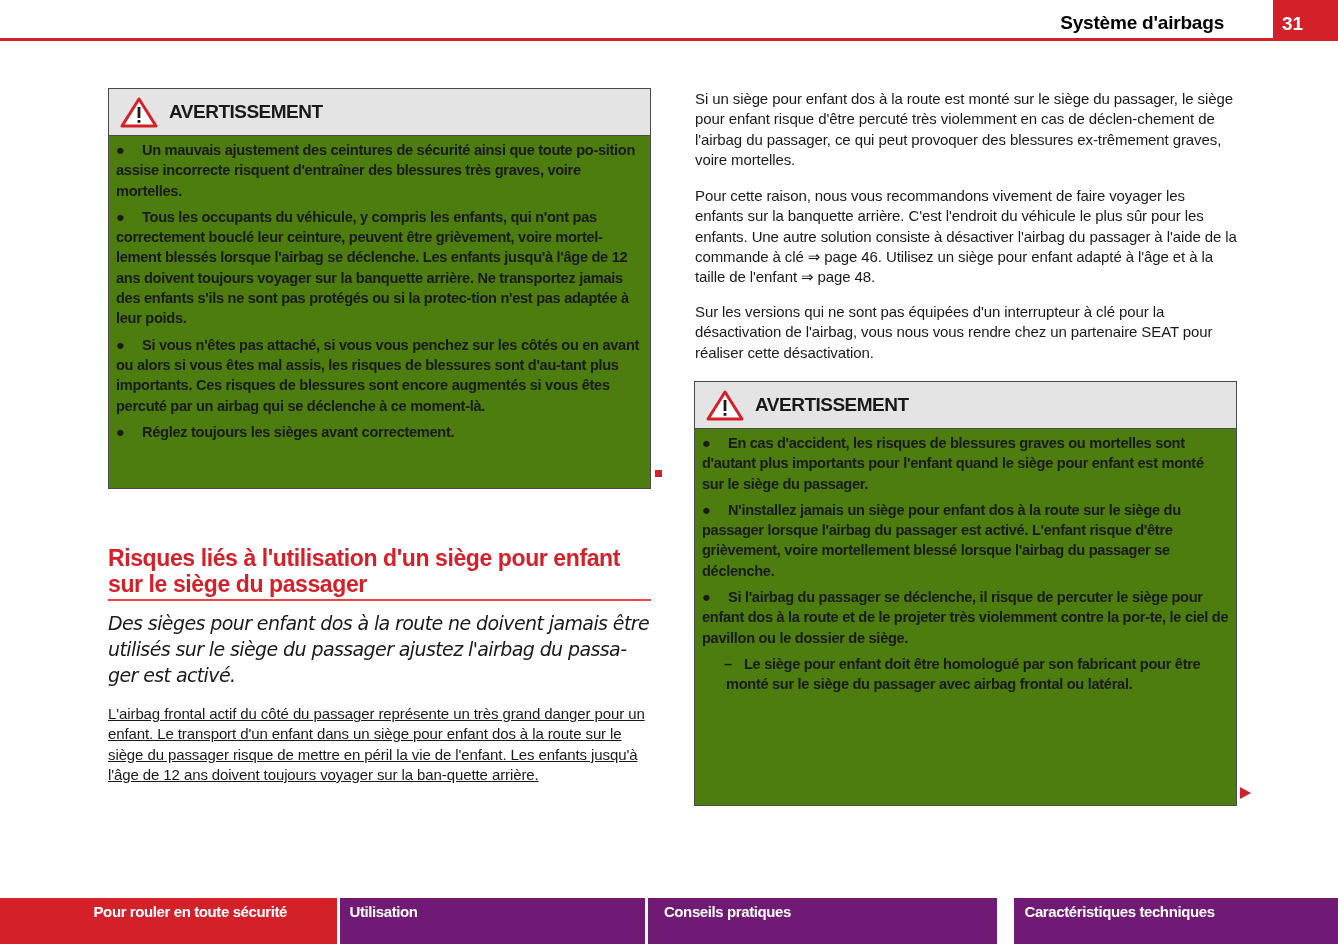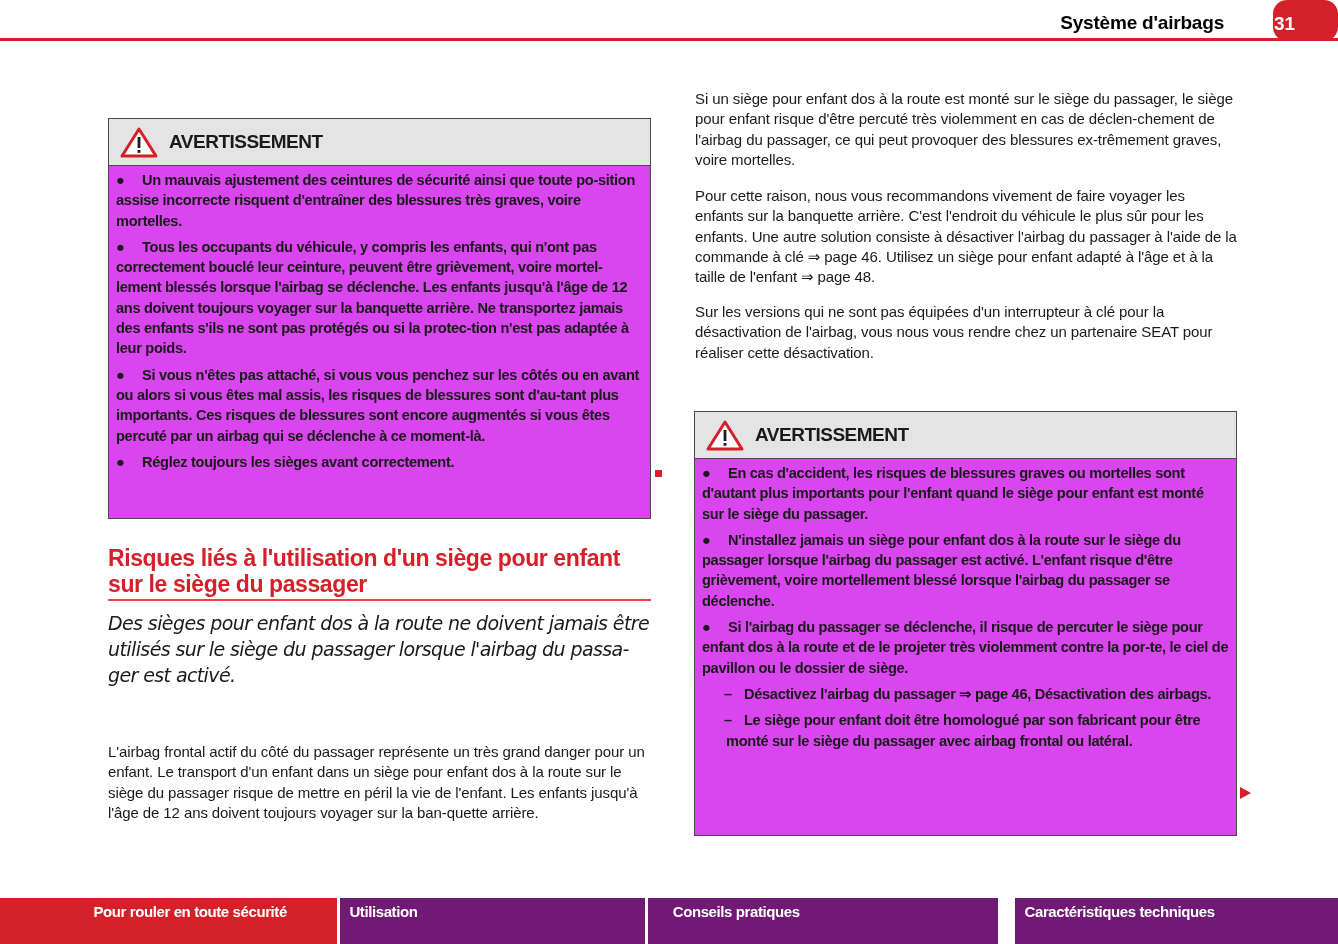--- a/index.html
+++ b/index.html
@@ -1,23 +1,23 @@
 <!DOCTYPE html>
 <html><head>
 <meta charset="utf-8">
 <style>
   * { box-sizing: border-box; margin: 0; padding: 0; }
   html, body { width: 1338px; height: 944px; background: #ffffff; overflow: hidden; }
   body { position: relative; font-family: "DejaVu Sans Condensed", "Liberation Sans", sans-serif; color: #1a1a1a; }
 
   .header-rule { position: absolute; left: 0; top: 38px; width: 1338px; height: 3px; background: #d42029; }
   .header-title { position: absolute; right: 114px; top: 12px; font-family: "Liberation Sans", sans-serif; font-weight: bold; font-size: 19px; color: #000000; letter-spacing: -0.2px; }
-  .page-num { position: absolute; left: 1273px; top: 0; width: 65px; height: 41px; background: #d42029; color: #fff; font-family: "Liberation Sans", sans-serif; font-weight: bold; font-size: 19px; padding: 13px 0 0 1px; border-radius: 14px; }
+  .page-num { position: absolute; left: 1273px; top: 0; width: 65px; height: 41px; background: #d42029; color: #fff; font-family: "Liberation Sans", sans-serif; font-weight: bold; font-size: 19px; padding: 13px 0 0 9px; }
 
-  .warn-box { position: absolute; border: 1px solid #4a4a4a; background: #d946ef; margin-top: 30px; }
+  .warn-box { position: absolute; border: 1px solid #4a4a4a; background: #4d7c0f; }
   .warn-head { background: #e4e4e4; height: 47px; border-bottom: 1px solid #4a4a4a; display: flex; align-items: center; padding-left: 10px; }
   .warn-head svg { width: 40px; height: 32px; margin-right: 10px; }
   .warn-title { font-family: "Liberation Sans", sans-serif; font-weight: bold; font-size: 19px; letter-spacing: -0.5px; color: #1a1a1a; }
   .warn-body { padding: 4px 7px 6px 7px; }
   .warn-item { font-family: "Liberation Sans", sans-serif; font-weight: bold; font-size: 14.6px; line-height: 20.3px; letter-spacing: -0.3px; margin-bottom: 6px; }
   .warn-item .bullet { display: inline-block; width: 26px; }
   .warn-item.sub { padding-left: 24px; text-indent: -1px; }
   .warn-item.sub .dash { display: inline-block; width: 19px; }
 
   .end-square { position: absolute; width: 7px; height: 7px; background: #d42029; }
@@ -52,44 +52,43 @@
   <div class="warn-body">
     <div class="warn-item"><span class="bullet">●</span><span>Un mauvais ajustement des ceintures de sécurité ainsi que toute po-sition assise incorrecte risquent d'entraîner des blessures très graves, voire mortelles.</span></div>
     <div class="warn-item"><span class="bullet">●</span><span>Tous les occupants du véhicule, y compris les enfants, qui n'ont pas correctement bouclé leur ceinture, peuvent être grièvement, voire mortel-lement blessés lorsque l'airbag se déclenche. Les enfants jusqu'à l'âge de 12 ans doivent toujours voyager sur la banquette arrière. Ne transportez jamais des enfants s'ils ne sont pas protégés ou si la protec-tion n'est pas adaptée à leur poids.</span></div>
     <div class="warn-item"><span class="bullet">●</span><span>Si vous n'êtes pas attaché, si vous vous penchez sur les côtés ou en avant ou alors si vous êtes mal assis, les risques de blessures sont d'au-tant plus importants. Ces risques de blessures sont encore augmentés si vous êtes percuté par un airbag qui se déclenche à ce moment-là.</span></div>
     <div class="warn-item"><span class="bullet">●</span><span>Réglez toujours les sièges avant correctement.</span></div>
   </div>
 </div>
 <div class="end-square" style="left:655px; top:470px;"></div>
 
 <div class="section-heading">Risques liés à l'utilisation d'un siège pour enfant sur le siège du passager</div>
-<div class="intro-italic">Des sièges pour enfant dos à la route ne doivent jamais être utilisés sur le siège du passager lorsque l'airbag du passa-ger est activé.</div>
-<div class="para" style="left:108px; top:742px; width:543px;">L'airbag frontal actif du côté du passager représente un très grand danger pour un enfant. Le transport d'un enfant dans un siège pour enfant dos à la route sur le siège du passager risque de mettre en péril la vie de l'enfant. Les enfants jusqu'à l'âge de 12 ans doivent toujours voyager sur la ban-quette arrière.</div>
+<div class="intro-italic">Des sièges pour enfant dos à la route ne doivent jamais être utilisés sur le siège du passager ajustez l'airbag du passa-ger est activé.</div>
+<div class="para" style="left:108px; top:704px; width:543px;text-decoration:underline;">L'airbag frontal actif du côté du passager représente un très grand danger pour un enfant. Le transport d'un enfant dans un siège pour enfant dos à la route sur le siège du passager risque de mettre en péril la vie de l'enfant. Les enfants jusqu'à l'âge de 12 ans doivent toujours voyager sur la ban-quette arrière.</div>
 
 <div class="para" style="left:695px; top:89px; width:542px;">Si un siège pour enfant dos à la route est monté sur le siège du passager, le siège pour enfant risque d'être percuté très violemment en cas de déclen-chement de l'airbag du passager, ce qui peut provoquer des blessures ex-trêmement graves, voire mortelles.</div>
 <div class="para" style="left:695px; top:186px; width:542px;">Pour cette raison, nous vous recommandons vivement de faire voyager les enfants sur la banquette arrière. C'est l'endroit du véhicule le plus sûr pour les enfants. Une autre solution consiste à désactiver l'airbag du passager à l'aide de la commande à clé ⇒ page 46. Utilisez un siège pour enfant adapté à l'âge et à la taille de l'enfant ⇒ page 48.</div>
 <div class="para" style="left:695px; top:302px; width:542px;">Sur les versions qui ne sont pas équipées d'un interrupteur à clé pour la désactivation de l'airbag, vous nous vous rendre chez un partenaire SEAT pour réaliser cette désactivation.</div>
 
 <div class="warn-box" style="left:694px; top:381px; width:543px; height:425px;">
   <div class="warn-head">
     <svg viewBox="0 0 40 32">
       <path d="M20 3 L37 30 L3 30 Z" fill="#fff" stroke="#d42029" stroke-width="3" stroke-linejoin="round"></path>
       <rect x="18.6" y="11" width="2.8" height="11" fill="#1a1a1a"></rect>
       <rect x="18.6" y="24" width="2.8" height="2.8" fill="#1a1a1a"></rect>
     </svg>
     <span class="warn-title">AVERTISSEMENT</span>
   </div>
   <div class="warn-body">
     <div class="warn-item"><span class="bullet">●</span><span>En cas d'accident, les risques de blessures graves ou mortelles sont d'autant plus importants pour l'enfant quand le siège pour enfant est monté sur le siège du passager.</span></div>
     <div class="warn-item"><span class="bullet">●</span><span>N'installez jamais un siège pour enfant dos à la route sur le siège du passager lorsque l'airbag du passager est activé. L'enfant risque d'être grièvement, voire mortellement blessé lorsque l'airbag du passager se déclenche.</span></div>
     <div class="warn-item"><span class="bullet">●</span><span>Si l'airbag du passager se déclenche, il risque de percuter le siège pour enfant dos à la route et de le projeter très violemment contre la por-te, le ciel de pavillon ou le dossier de siège.</span></div>
-    <div class="warn-item sub"><span class="dash">–</span><span>Désactivez l'airbag du passager ⇒ page 46, Désactivation des airbags.</span></div>
     <div class="warn-item sub"><span class="dash">–</span><span>Le siège pour enfant doit être homologué par son fabricant pour être monté sur le siège du passager avec airbag frontal ou latéral.</span></div>
   </div>
 </div>
 <div class="cont-arrow" style="left:1240px; top:787px;"></div>
 
 <div class="footer">
   <div class="footer-tab active" style="width:352px; padding-left:43px; margin-right:3px;"><span>Pour rouler en toute sécurité</span></div>
   <div class="footer-tab inactive" style="width:319px; padding-left:9px; margin-right:3px;"><span>Utilisation</span></div>
-  <div class="footer-tab inactive" style="width:366px; padding-left:25px; margin-right:17px;"><span>Conseils pratiques</span></div>
+  <div class="footer-tab inactive" style="width:366px; padding-left:16px; margin-right:17px;"><span>Conseils pratiques</span></div>
   <div class="footer-tab inactive" style="width:339px; padding-left:10px;"><span>Caractéristiques techniques</span></div>
 </div>
 
 </body></html>

